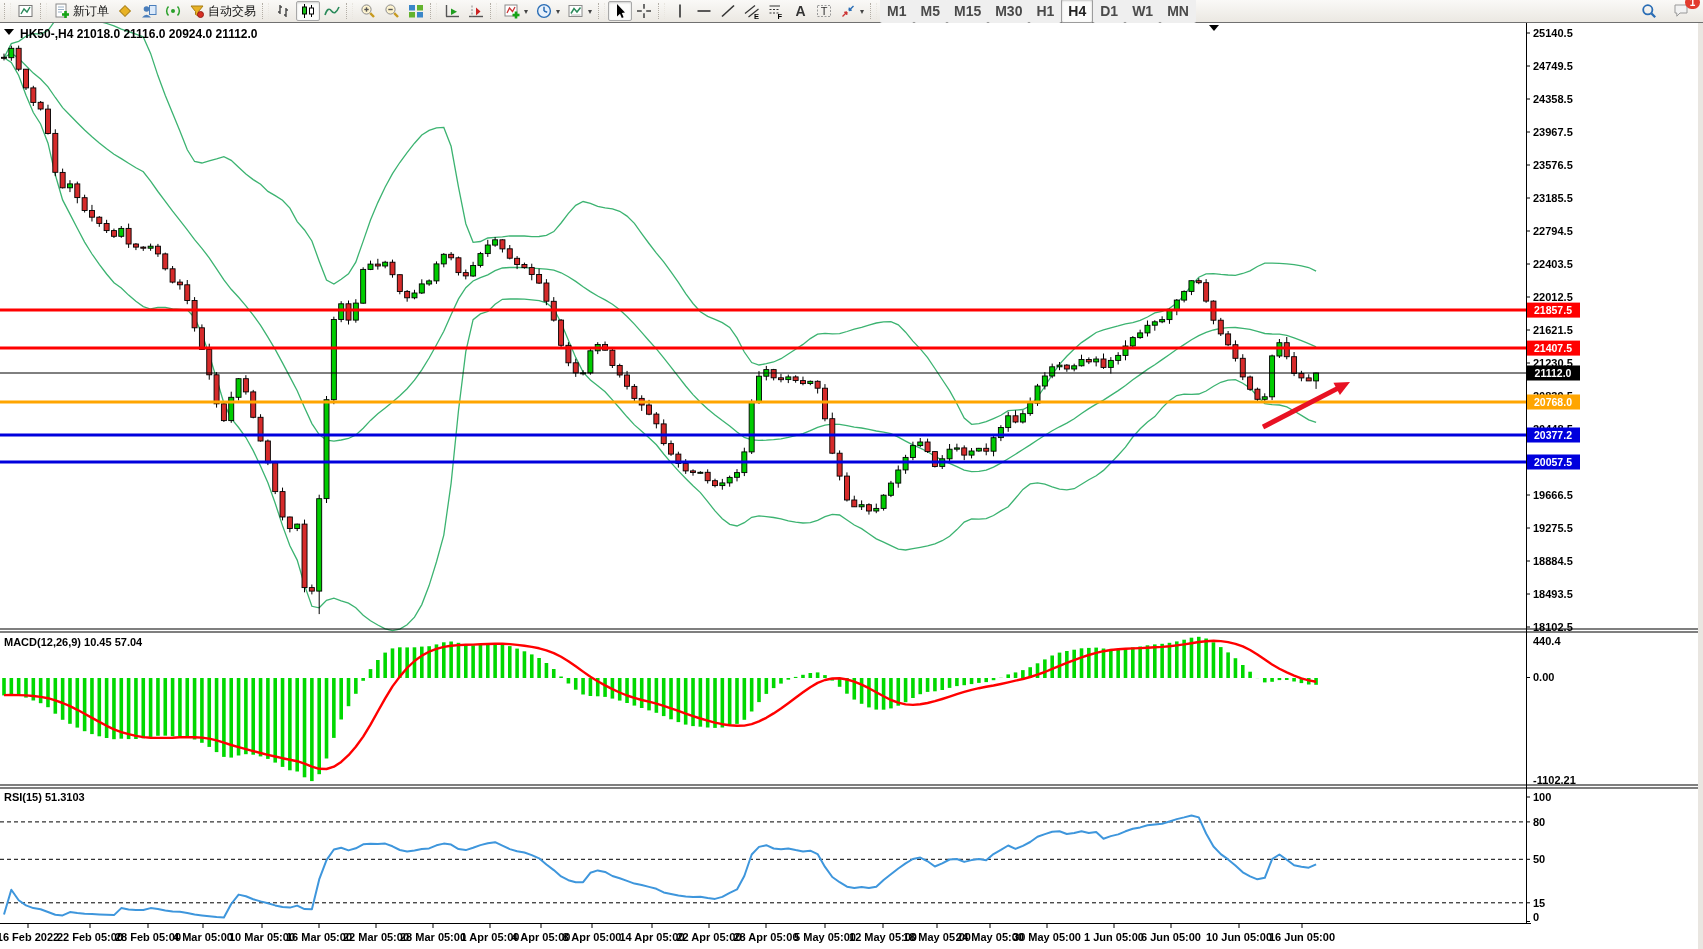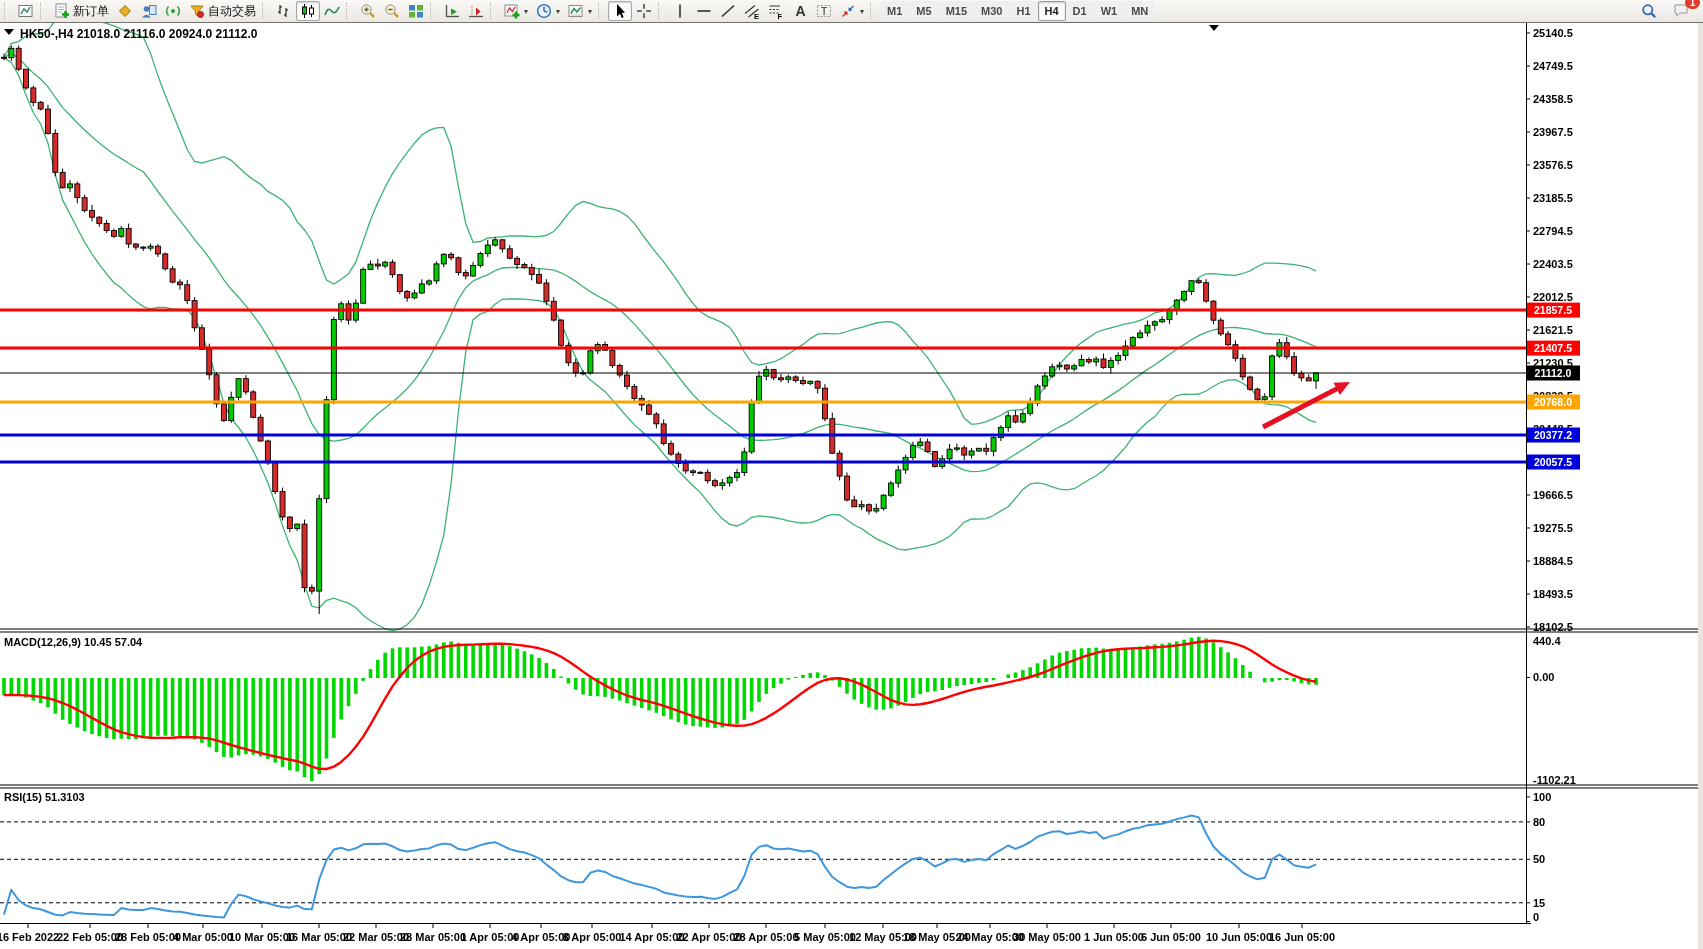--- a/index.html
+++ b/index.html
@@ -10,21 +10,21 @@
   .toolbar{height:23px;display:flex;align-items:center;background:linear-gradient(#faf9f7,#ebe8e2);
            border-bottom:1px solid #707070;padding:0 2px;box-sizing:border-box;white-space:nowrap;}
   .tb-grip{width:5px;height:16px;border-left:1px dotted #b3aea6;border-right:1px dotted #e9e6e0;margin:0 3px 0 2px;}
   .tb-btn{display:inline-flex;align-items:center;gap:3px;padding:1px 3px;height:20px;border:1px solid transparent;
           border-radius:2px;background:transparent;cursor:default;box-sizing:border-box;}
   .tb-btn.active{background:#fcfcfb;border-color:#a8a8a8;box-shadow:inset 0 1px 2px rgba(0,0,0,.18);}
   .tb-btn .lbl{font-size:12px;color:#111;}
   .icon{width:16px;height:16px;display:inline-block;line-height:0;}
   .icon svg{width:16px;height:16px;}
   .caret{font-size:8px;color:#444;margin-left:1px;}
-  .tf-btn{font-size:11px;font-weight:bold;color:#4a4a4a;padding:3px 6px;border:1px solid transparent;border-radius:2px;}
+  .tf-btn{font-size:14px;font-weight:bold;color:#4a4a4a;padding:3px 6px;border:1px solid transparent;border-radius:2px;}
   .tf-btn.active{background:#fbfbfa;border-color:#9c9c9c;box-shadow:inset 0 1px 2px rgba(0,0,0,.2);color:#222;}
   .tb-right{margin-left:auto;display:flex;align-items:center;gap:8px;padding-right:8px;}
   .chat-wrap{position:relative;display:inline-block;}
   .nbadge{position:absolute;top:-4px;right:-7px;background:#e23b2e;color:#fff;border-radius:8px;
           min-width:13px;height:13px;font-size:10px;font-weight:bold;text-align:center;line-height:13px;padding:0 1px;}
   
   .chart-area{position:relative;width:1703px;height:926px;background:#fff;}
   svg text{font-family:"Liberation Sans","DejaVu Sans",sans-serif;}
 </style>
 </head>

